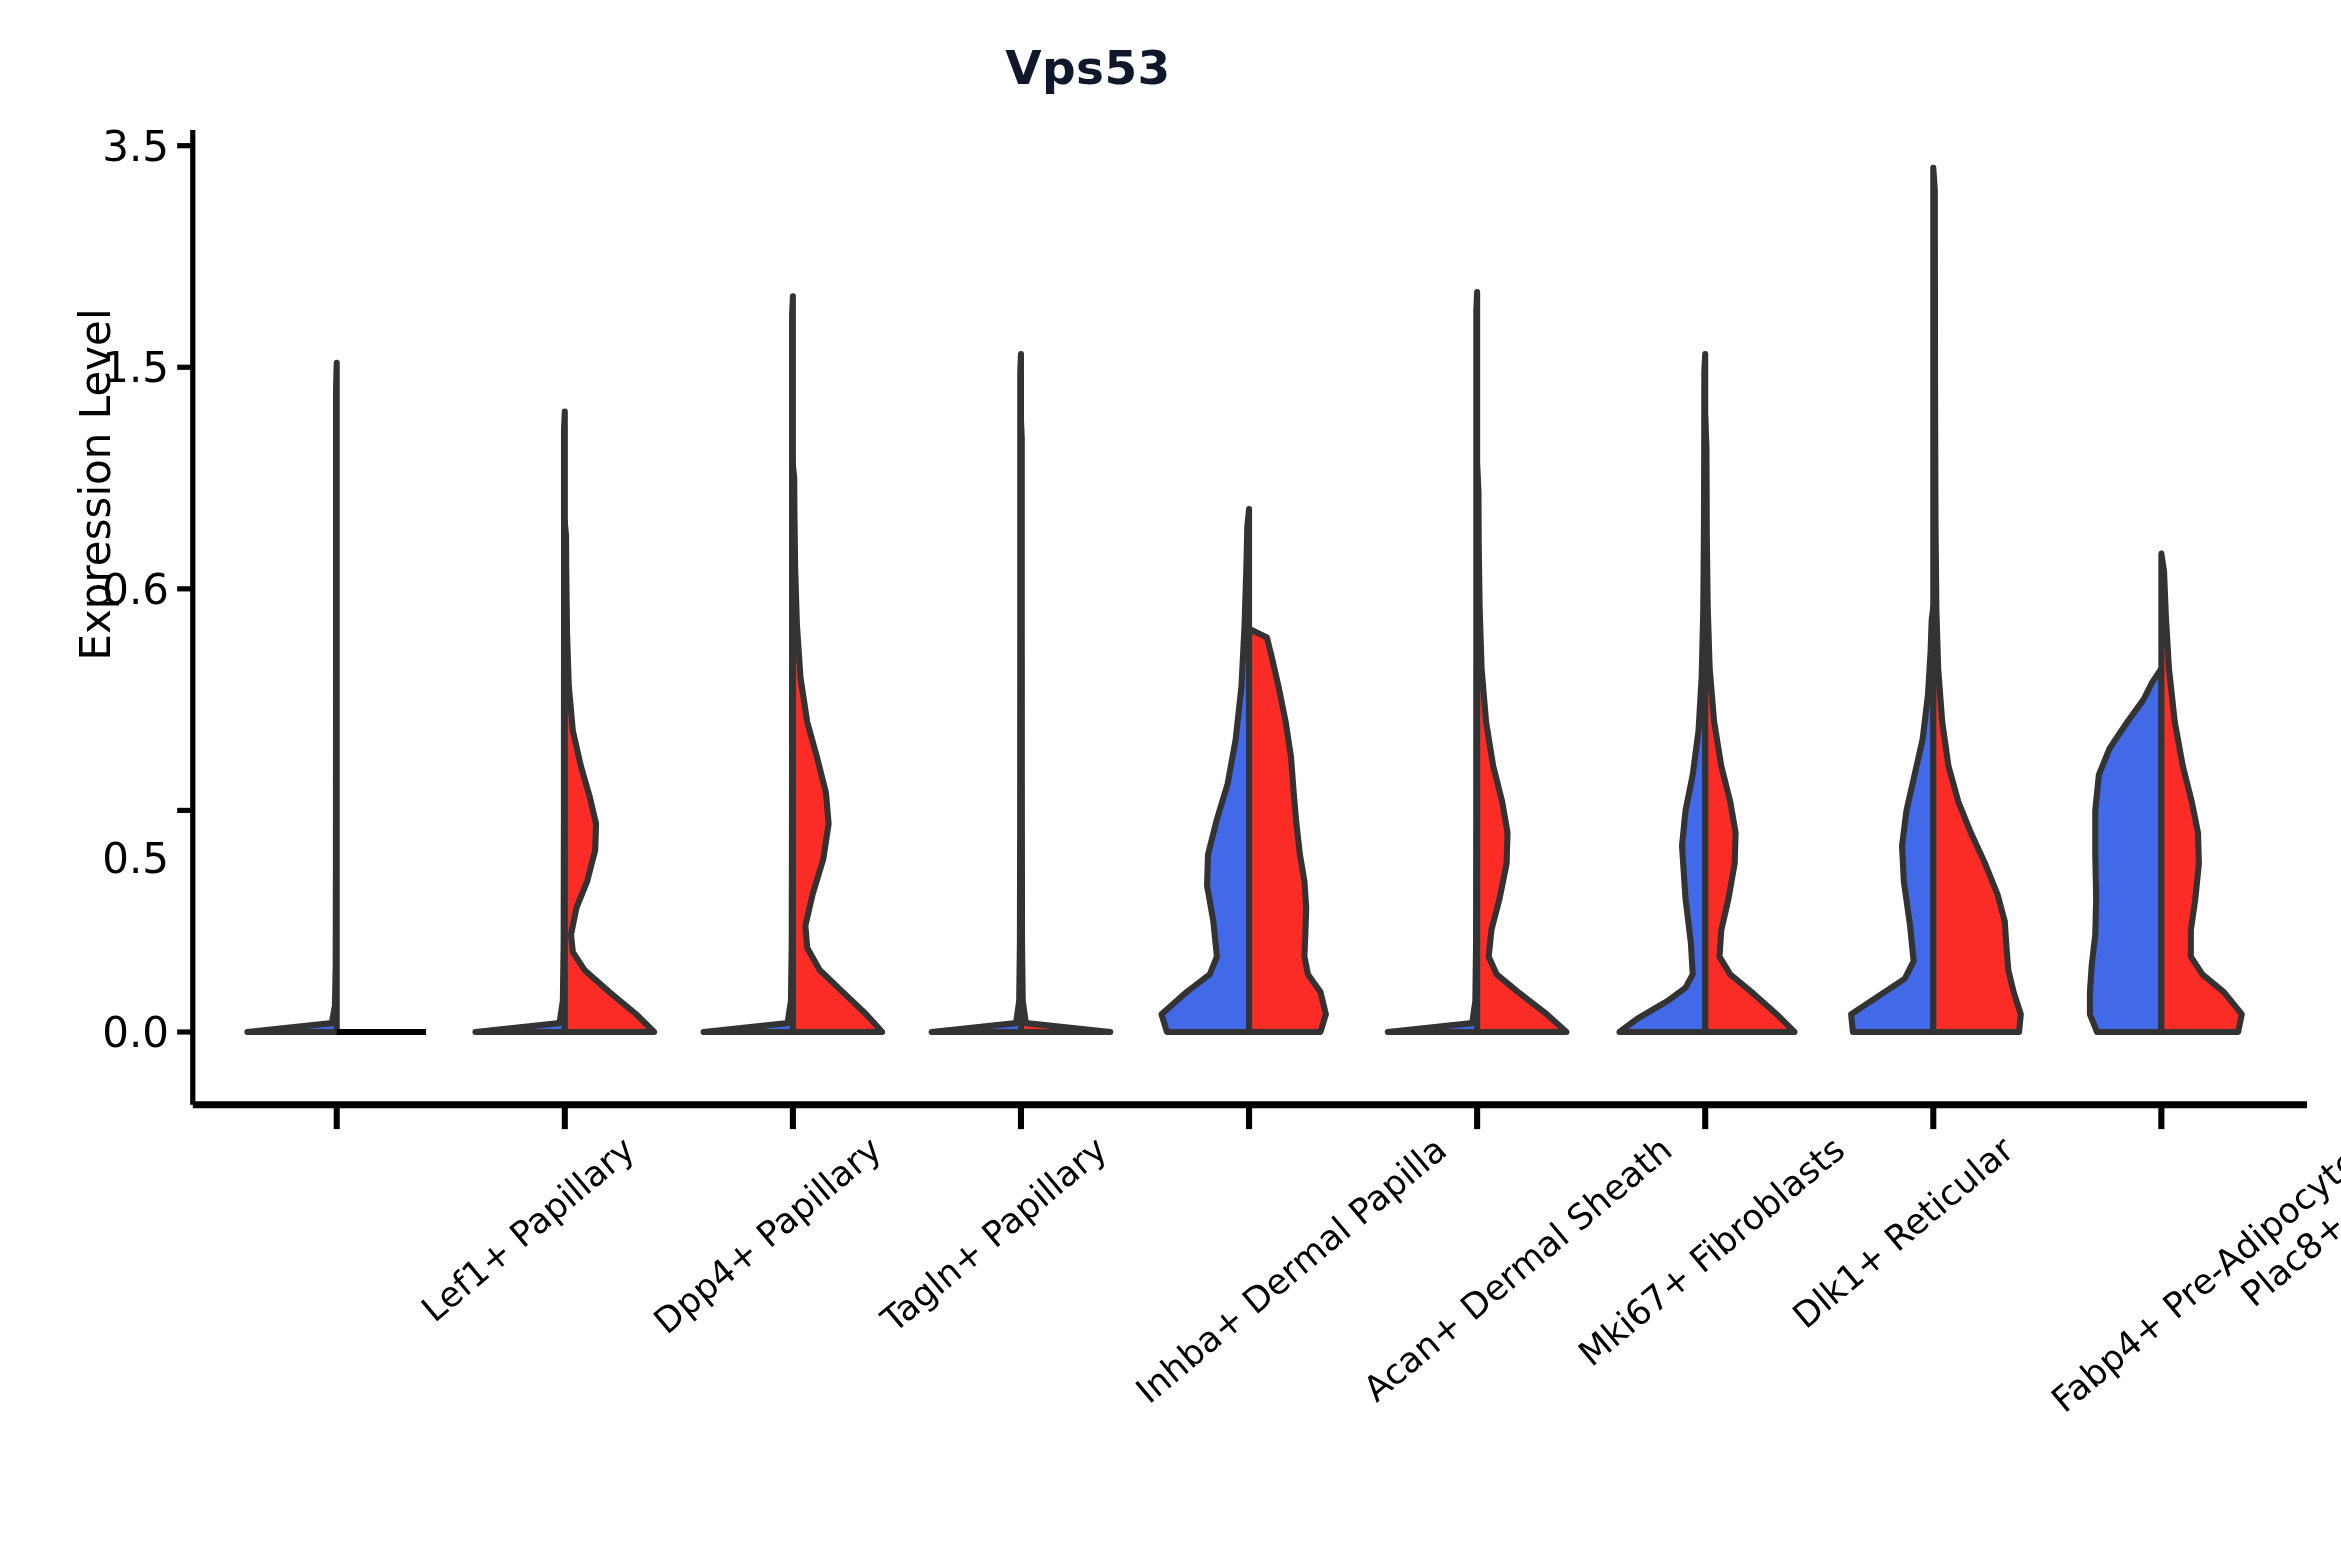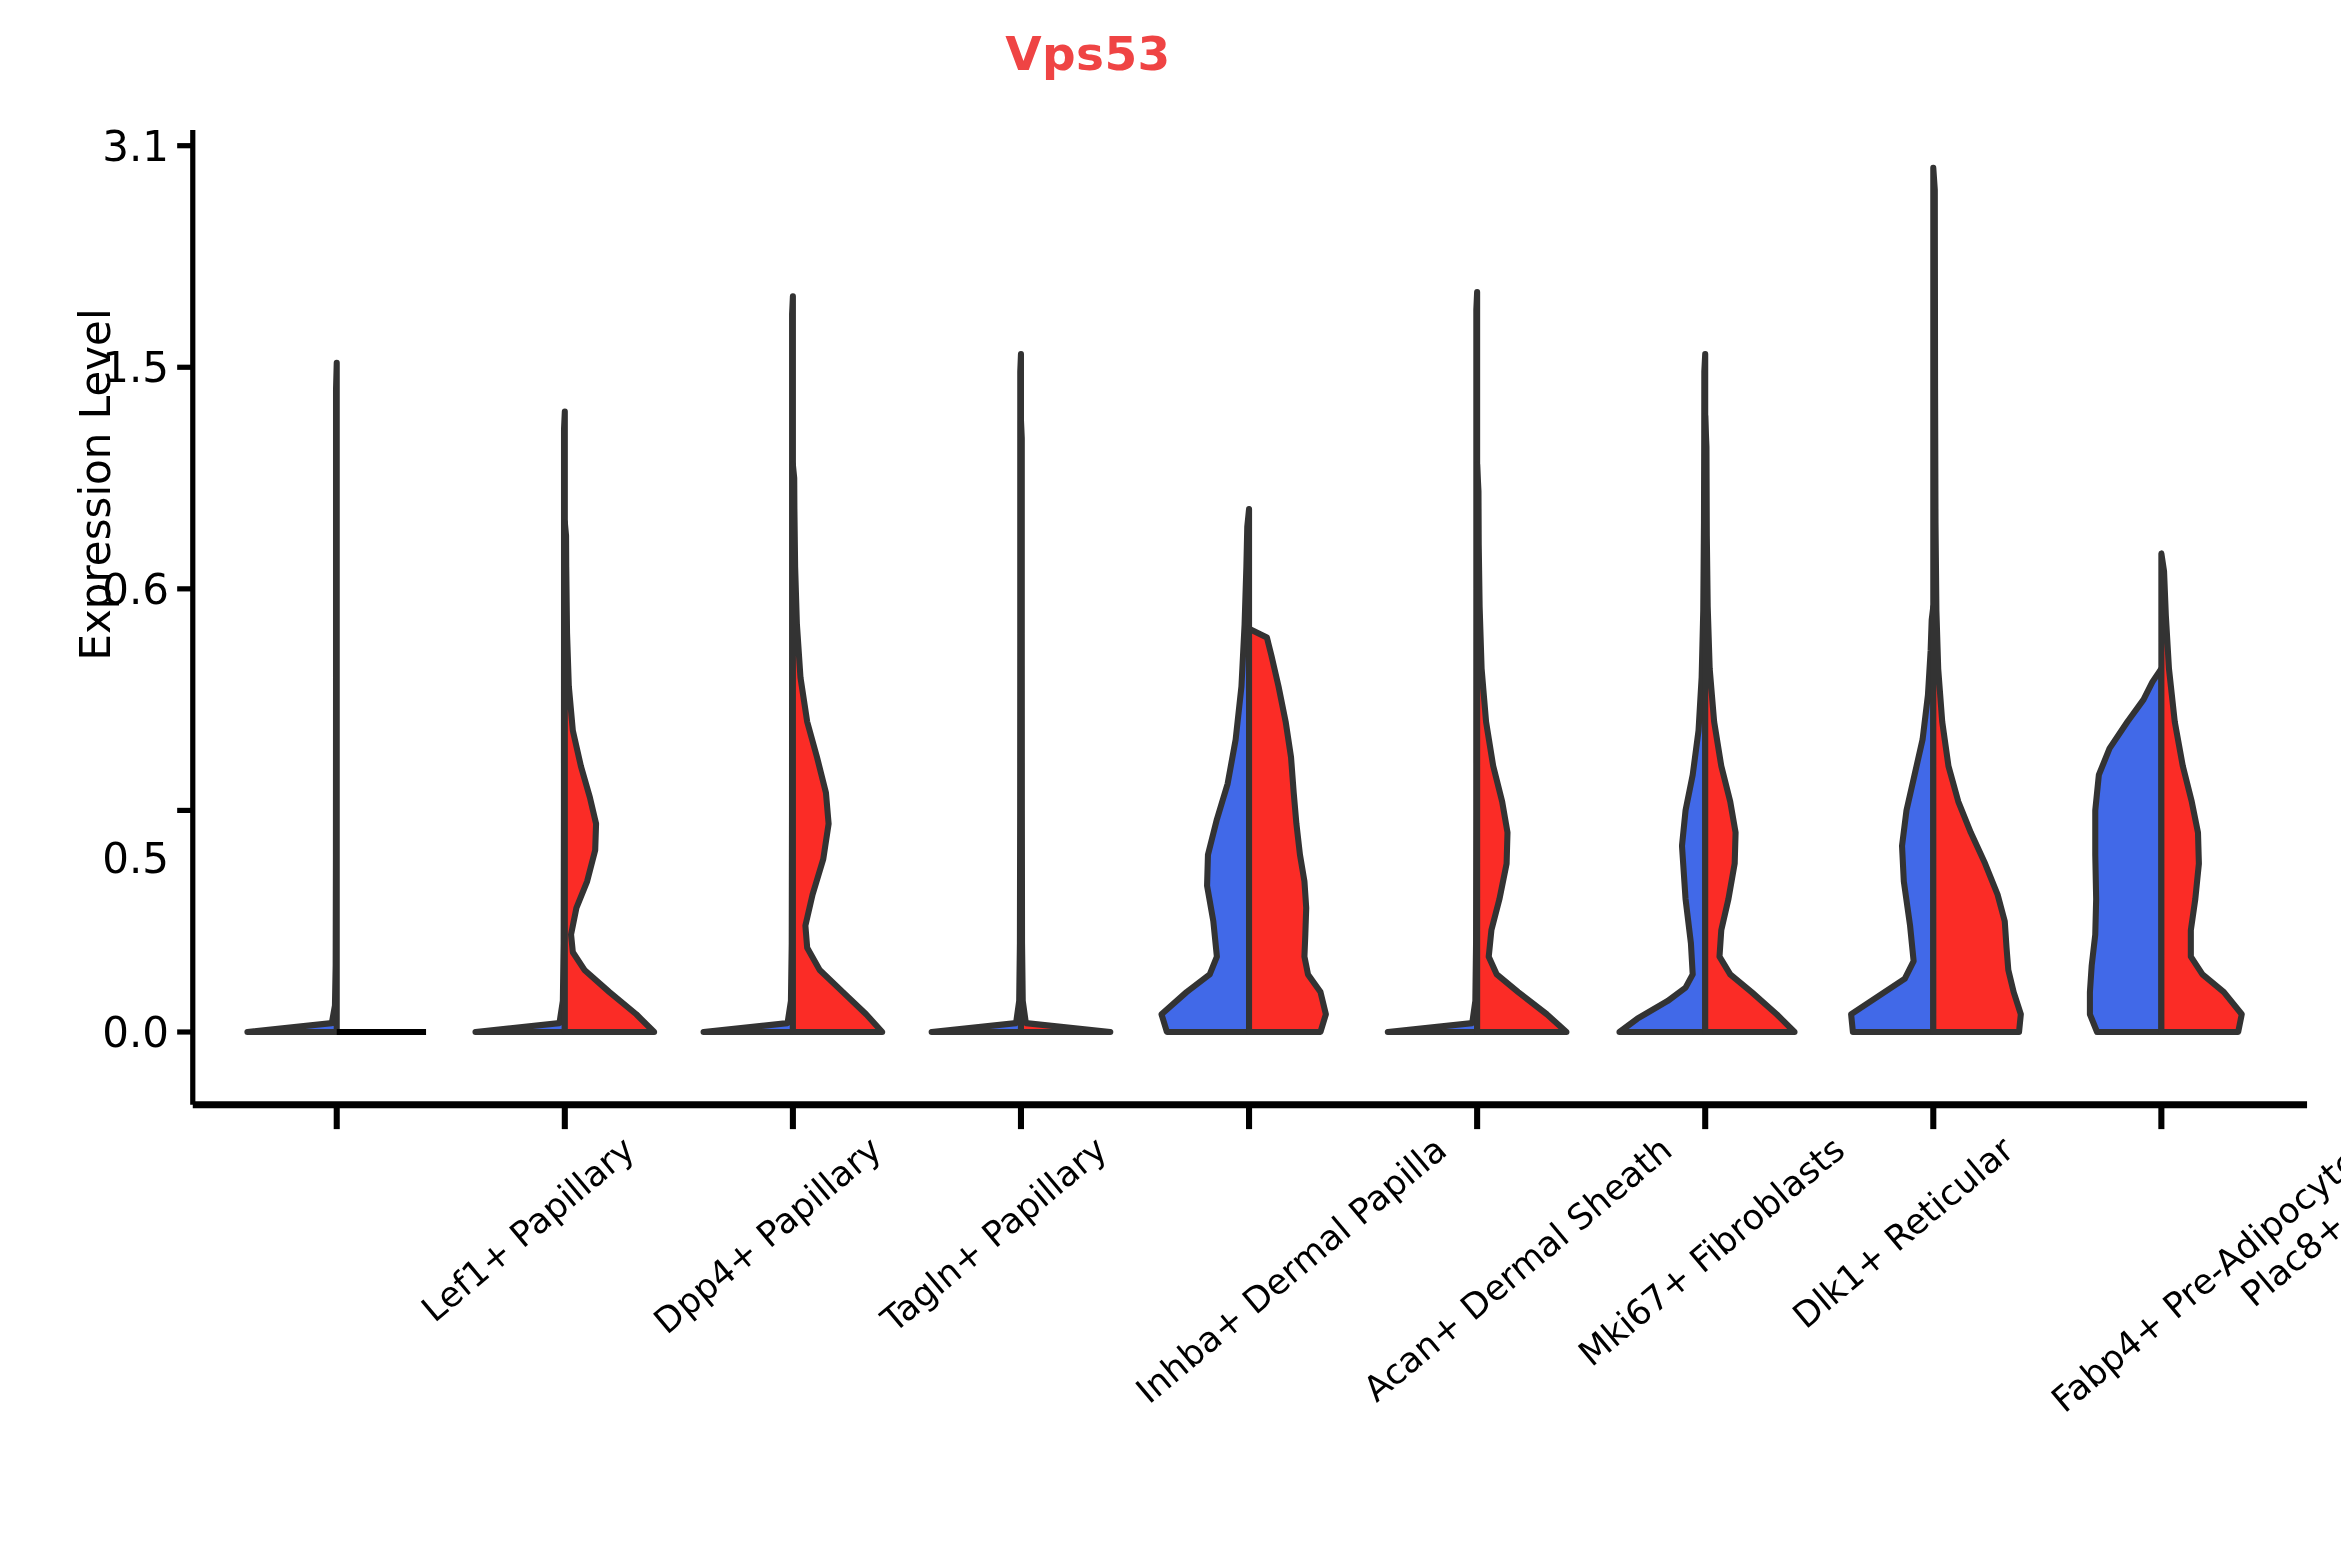--- a/index.html
+++ b/index.html
@@ -1,20 +1,20 @@
 <!DOCTYPE html>
 <html style="font-size:14px"><head>
 <meta charset="utf-8">
 <style>
   html,body{margin:0;padding:0;background:#ffffff;}
   body{width:2342px;height:1561px;font-family:"DejaVu Sans","Liberation Sans",sans-serif;overflow:hidden;}
   #stage{position:relative;width:2342px;height:1561px;background:#fff;}
   #chart-title{
-    position:absolute;left:0;top:26px;width:2176px;text-align:center;
-    font-size:47px;font-weight:bold;color:#ef4444;letter-spacing:0.4px;
+    position:absolute;left:0;top:40px;width:2176px;text-align:center;
+    font-size:47px;font-weight:bold;color:#0f172a;letter-spacing:0.4px;
   }
   #ylabel{
     position:absolute;left:-182px;top:460px;width:555px;text-align:center;
     transform:rotate(-90deg);font-size:42px;color:#000;
   }
   .ytick-label{position:absolute;right:0;font-size:42px;color:#000;text-align:right;
     transform:translateY(-50%);white-space:nowrap;}
   #ytick-labels{position:absolute;left:0;top:0;width:169px;height:1561px;}
   .xtick-label{
     position:absolute;font-size:35px;color:#000;white-space:nowrap;
@@ -27,21 +27,21 @@
 
 <div id="stage">
 
   <div id="chart-title">Vps53</div>
 
   <div id="ytick-labels">
       <div class="ytick-label" style="top: 1032px; margin-left: 8px;">0.0</div>
       <div class="ytick-label" style="top: 811px; margin-top: 47px;">0.5</div>
       <div class="ytick-label" style="top: 589px;">0.6</div>
       <div class="ytick-label" style="top: 367px; margin-left: 20px;">1.5</div>
-      <div class="ytick-label" style="top: 146px;">3.1</div>
+      <div class="ytick-label" style="top: 146px;">3.5</div>
     </div>
 
   <div id="ylabel">Expression Level</div>
 
   <svg id="plot-svg" width="2342" height="1561" viewBox="0 0 2700 1800">
     <g id="violins-layer">
         <path d="M 285.00 1190.00 L 382.33 1179.78 L 385.94 1159.34 L 386.76 1113.35 L 387.07 985.60 L 387.18 781.20 L 387.18 576.80 L 387.18 449.05 L 388.00 418.39 L 388.00 418.39 L 388.00 449.05 L 388.00 576.80 L 388.00 781.20 L 388.00 985.60 L 388.00 1113.35 L 388.00 1159.34 L 388.00 1179.78 L 388.00 1190.00 Z" fill="#4169e8" stroke="#333333" stroke-width="7" stroke-linejoin="round" stroke-linecap="round">
           <title>Lef1+ Papillary</title>
         </path>
         <path d="M 548.00 1190.00 L 644.82 1179.78 L 648.73 1154.23 L 649.66 1087.80 L 649.97 934.50 L 650.07 730.10 L 650.07 576.80 L 650.07 495.04 L 651.00 474.60 L 651.00 474.60 L 651.00 495.04 L 651.00 576.80 L 651.00 730.10 L 651.00 934.50 L 651.00 1087.80 L 651.00 1154.23 L 651.00 1179.78 L 651.00 1190.00 Z" fill="#4169e8" stroke="#333333" stroke-width="7" stroke-linejoin="round" stroke-linecap="round">

